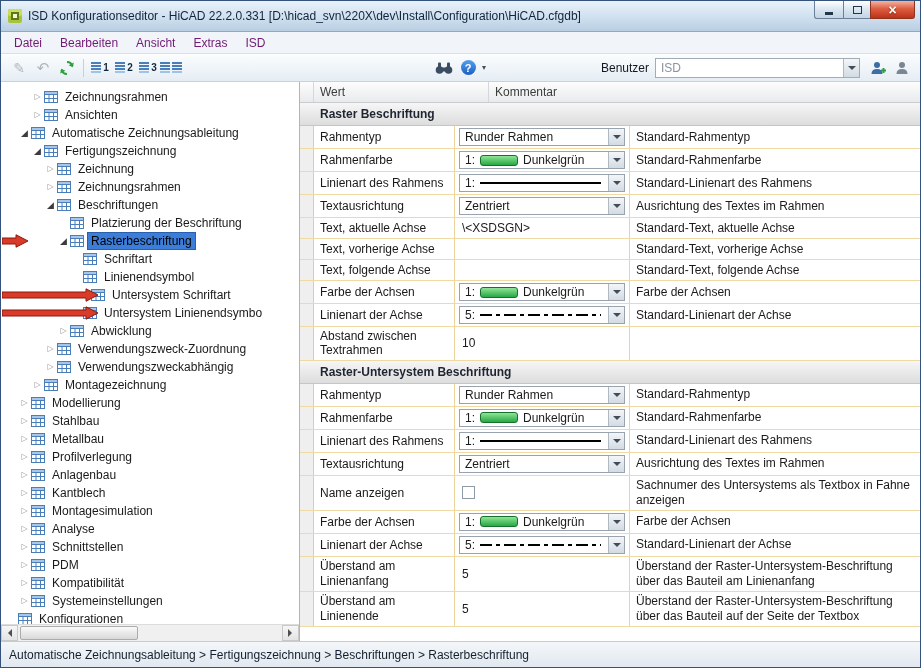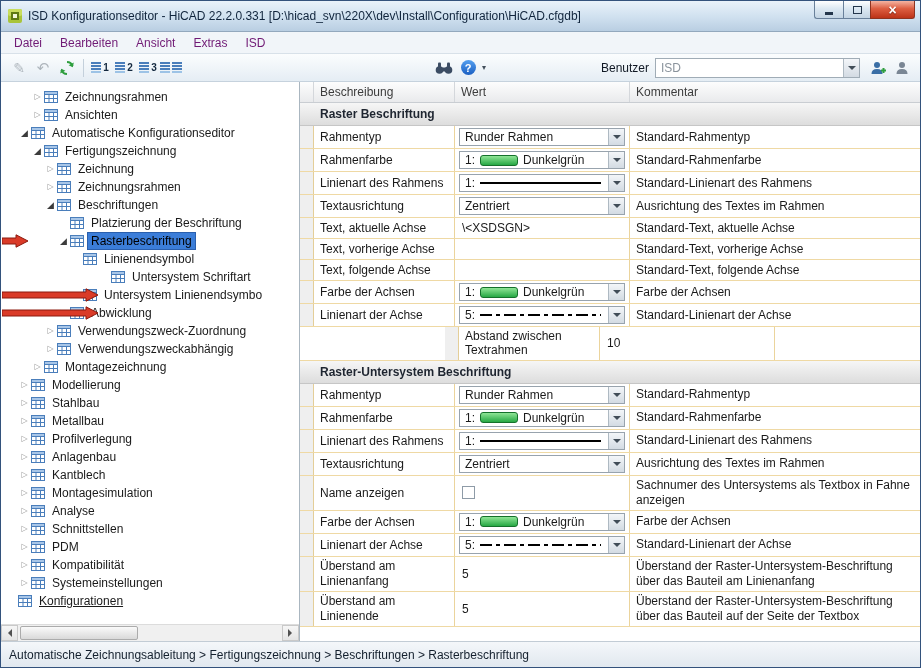--- a/index.html
+++ b/index.html
@@ -111,21 +111,21 @@
   .hcell.gutter{ width:14px; padding:0; }
   .hcell.desc{ width:141px; }
   .hcell.wert{ width:175px; }
   .hcell.comment{ flex:1; border-right:none; }
 
   .grid-body{ flex:1; overflow:hidden; }
   .section-header{
     height:23px; line-height:23px; padding-left:20px; font-weight:bold; color:#1E2530;
     background:linear-gradient(180deg,#F6F6F6,#DDDDDD); border-bottom:1px solid #C6C6C6;
   }
-  .grid-row{ display:flex; align-items:stretch; border-bottom:1px solid #EFD9A4; background:#fff; min-height:21px;justify-content:center; }
+  .grid-row{ display:flex; align-items:stretch; border-bottom:1px solid #EFD9A4; background:#fff; min-height:21px; }
   .cell{ display:flex; align-items:center; }
   .cell.gutter{ width:14px; flex:none; background:#EFEFEF; border-right:1px solid #E4CE98; }
   .cell.desc{ width:141px; flex:none; padding:2px 4px 2px 6px; border-right:1px solid #EBD49C; line-height:1.2; }
   .cell.wert{ width:175px; flex:none; padding:2px 4px; border-right:1px solid #EBD49C; }
   .cell.comment{ flex:1; padding:2px 4px 2px 6px; line-height:1.25; }
 
   .combo{ width:100%; height:18px; border:1px solid #98A3AD; background:#fff; display:flex; align-items:center; }
   .combo-inner{ flex:1; display:flex; align-items:center; padding-left:5px; overflow:hidden; white-space:nowrap; gap:5px; }
   .combo-btn{ width:16px; align-self:stretch; flex:none; display:flex; align-items:center; justify-content:center;
     background:linear-gradient(180deg,#F3F6F9,#D3DBE3); border-left:1px solid #AEB9C2; }
@@ -281,21 +281,21 @@
             <span class="exp expanded">◢</span>
             <span class="node-icon">
               <svg width="14" height="12" viewBox="0 0 14 12">
                 <rect x="0.5" y="0.5" width="13" height="11" fill="#fff" stroke="#4A7EBB"></rect>
                 <rect x="0.5" y="0.5" width="13" height="3" fill="#A8C6E8" stroke="#4A7EBB"></rect>
                 <line x1="5" y1="3.5" x2="5" y2="11.5" stroke="#4A7EBB"></line>
                 <line x1="9.5" y1="3.5" x2="9.5" y2="11.5" stroke="#4A7EBB"></line>
                 <line x1="0.5" y1="7.5" x2="13.5" y2="7.5" stroke="#4A7EBB"></line>
               </svg>
             </span>
-            <span class="lbl">Automatische Konfigurationseditor</span>
+            <span class="lbl">Automatische Zeichnungsableitung</span>
           </div>
           <div class="tree-item" style="padding-left: 31px;">
             <span class="exp expanded">◢</span>
             <span class="node-icon">
               <svg width="14" height="12" viewBox="0 0 14 12">
                 <rect x="0.5" y="0.5" width="13" height="11" fill="#fff" stroke="#4A7EBB"></rect>
                 <rect x="0.5" y="0.5" width="13" height="3" fill="#A8C6E8" stroke="#4A7EBB"></rect>
                 <line x1="5" y1="3.5" x2="5" y2="11.5" stroke="#4A7EBB"></line>
                 <line x1="9.5" y1="3.5" x2="9.5" y2="11.5" stroke="#4A7EBB"></line>
                 <line x1="0.5" y1="7.5" x2="13.5" y2="7.5" stroke="#4A7EBB"></line>
@@ -372,23 +372,36 @@
             <span class="exp none"></span>
             <span class="node-icon">
               <svg width="14" height="12" viewBox="0 0 14 12">
                 <rect x="0.5" y="0.5" width="13" height="11" fill="#fff" stroke="#4A7EBB"></rect>
                 <rect x="0.5" y="0.5" width="13" height="3" fill="#A8C6E8" stroke="#4A7EBB"></rect>
                 <line x1="5" y1="3.5" x2="5" y2="11.5" stroke="#4A7EBB"></line>
                 <line x1="9.5" y1="3.5" x2="9.5" y2="11.5" stroke="#4A7EBB"></line>
                 <line x1="0.5" y1="7.5" x2="13.5" y2="7.5" stroke="#4A7EBB"></line>
               </svg>
             </span>
+            <span class="lbl">Schriftart</span>
+          </div>
+          <div class="tree-item" style="padding-left: 70px;">
+            <span class="exp none"></span>
+            <span class="node-icon">
+              <svg width="14" height="12" viewBox="0 0 14 12">
+                <rect x="0.5" y="0.5" width="13" height="11" fill="#fff" stroke="#4A7EBB"></rect>
+                <rect x="0.5" y="0.5" width="13" height="3" fill="#A8C6E8" stroke="#4A7EBB"></rect>
+                <line x1="5" y1="3.5" x2="5" y2="11.5" stroke="#4A7EBB"></line>
+                <line x1="9.5" y1="3.5" x2="9.5" y2="11.5" stroke="#4A7EBB"></line>
+                <line x1="0.5" y1="7.5" x2="13.5" y2="7.5" stroke="#4A7EBB"></line>
+              </svg>
+            </span>
             <span class="lbl">Linienendsymbol</span>
           </div>
-          <div class="tree-item" style="padding-left: 98px;">
+          <div class="tree-item" style="padding-left: 78px;">
             <span class="exp none"></span>
             <span class="node-icon">
               <svg width="14" height="12" viewBox="0 0 14 12">
                 <rect x="0.5" y="0.5" width="13" height="11" fill="#fff" stroke="#4A7EBB"></rect>
                 <rect x="0.5" y="0.5" width="13" height="3" fill="#A8C6E8" stroke="#4A7EBB"></rect>
                 <line x1="5" y1="3.5" x2="5" y2="11.5" stroke="#4A7EBB"></line>
                 <line x1="9.5" y1="3.5" x2="9.5" y2="11.5" stroke="#4A7EBB"></line>
                 <line x1="0.5" y1="7.5" x2="13.5" y2="7.5" stroke="#4A7EBB"></line>
               </svg>
             </span>
@@ -649,21 +662,20 @@
           </div>
         <div class="sbtn">
             <i class="tri-r"></i>
           </div>
       </div>
     </div>
 
     <div class="grid-panel">
       <div class="grid-header">
         <div class="hcell gutter"></div>
-        <div class="hcell desc">Beschreibung</div>
         <div class="hcell wert">Wert</div>
         <div class="hcell comment">Kommentar</div>
       </div>
       <div class="grid-body">
           <div class="section-header">Raster Beschriftung</div>
           <div class="grid-row">
             <div class="cell gutter"></div>
             <div class="cell desc">Rahmentyp</div>
             <div class="cell wert">
               <div class="combo">

